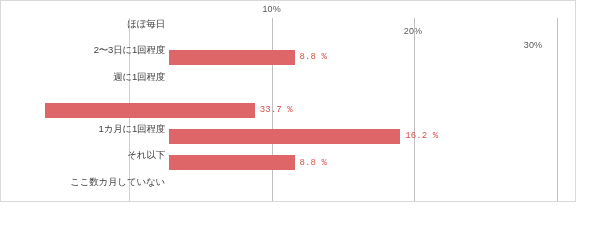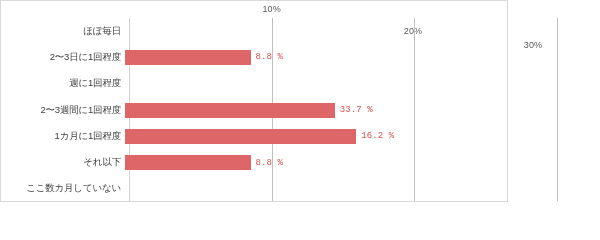--- a/index.html
+++ b/index.html
@@ -9,21 +9,21 @@
   body {
     width: 600px;
     height: 202px;
     background: #ffffff;
     font-family: "Liberation Sans", "DejaVu Sans", sans-serif;
     overflow: hidden;
   }
 
   #chart-frame {
     position: relative;
-    width: 508px;
+    width: 576px;
     height: 202px;
     box-sizing: border-box;
     border: 1px solid #d9d9d9;
     background: #ffffff;
   }
 
   
   .tick-label {
     position: absolute;
     top: 3px;
@@ -58,21 +58,21 @@
     position: absolute;
     left: 0;
     right: 0;
     top: 17px;
     bottom: 0;
   }
   .row {
     position: relative;
     height: 26.3px;
     display: flex;
-    align-items: center;
+    padding-left: 44px;
   }
   .cat-label {
     width: 124px;
     text-align: right;
     padding-right: 4px;
     box-sizing: border-box;
     font-size: 9.5px;
     color: #404040;
     white-space: nowrap;
     letter-spacing: -0.2px;
@@ -128,21 +128,20 @@
         <div class="cat-label">2〜3日に1回程度</div>
         <div class="bar-area">
           <div class="bar" style="width: 125.6px; background: rgb(223, 102, 104);"></div>
           <div class="bar-value" style="color: rgb(217, 83, 79);">8.8 %</div>
         </div>
       </div>
       <div class="row">
         <div class="cat-label">週に1回程度</div>
       </div>
       <div class="row">
-        <div class="cat-label">2〜3週間に1回程度</div>
         <div class="bar-area">
           <div class="bar" style="width: 209.809px; background: rgb(223, 102, 104);"></div>
           <div class="bar-value" style="color: rgb(217, 83, 79);">33.7 %</div>
         </div>
       </div>
       <div class="row">
         <div class="cat-label">1カ月に1回程度</div>
         <div class="bar-area">
           <div class="bar" style="width: 231.218px; background: rgb(223, 102, 104);"></div>
           <div class="bar-value" style="color: rgb(217, 83, 79);">16.2 %</div>

